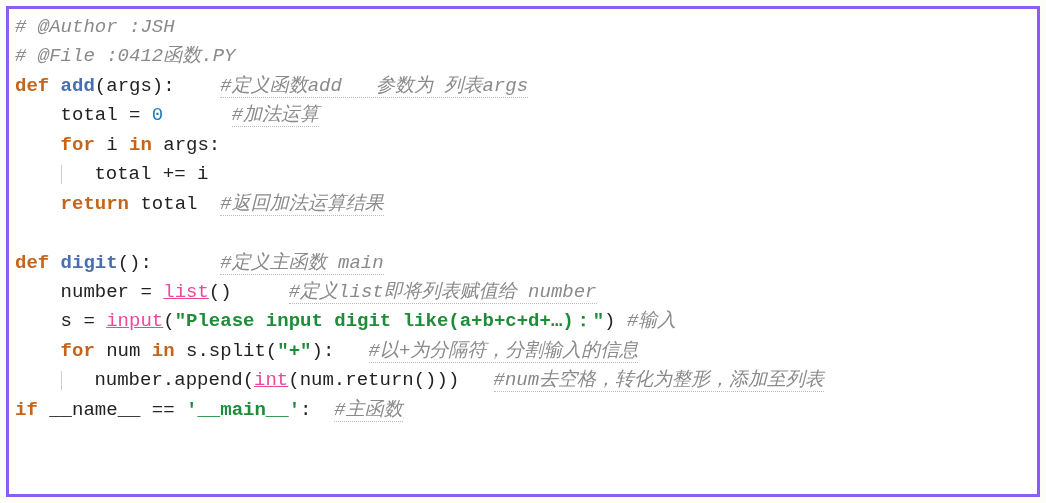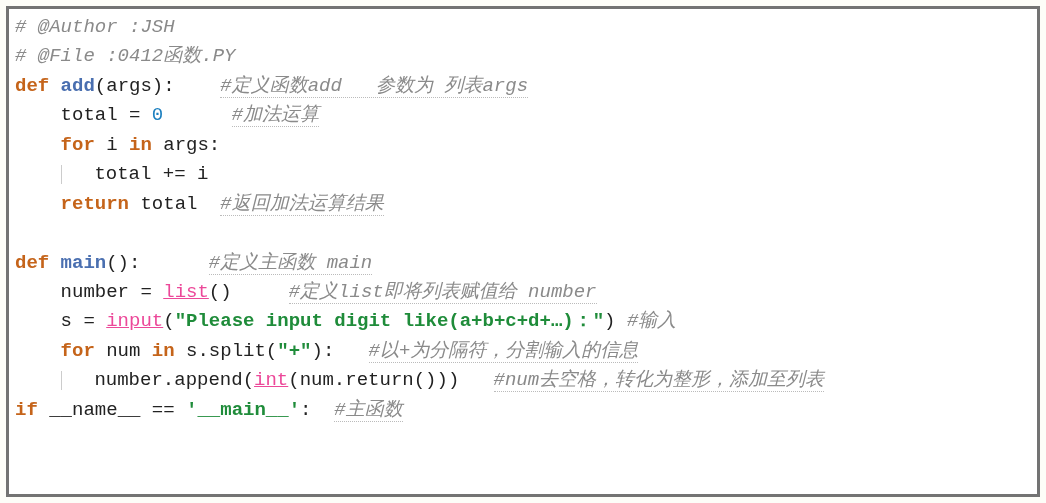--- a/index.html
+++ b/index.html
@@ -7,21 +7,21 @@
     font-family: "Consolas", "Monaco", "Courier New", monospace;
     font-size: 19px;
     line-height: 1.55;
     background: #fdfdf8;
     padding: 6px;
     width: 1046px;
     height: 503px;
     overflow: hidden;
   }
   .code-frame {
-    border: 3px solid #737373;
+    border: 3px solid #8b5cf6;
     background: #fff;
     padding: 4px 6px;
     height: 100%;
     overflow: hidden;
   }
   .line {
     white-space: pre;
     font-family: inherit;
   }
   .divider {
@@ -46,20 +46,20 @@
 <div class="code-frame">
   <div id="code-body">
       <div class="line"><span class="tok-comment"># @Author :JSH</span></div>
       <div class="line"><span class="tok-comment"># @File :0412函数.PY</span></div>
       <div class="line"><span class="tok-kw">def </span><span class="tok-def">add</span><span class="tok-plain">(args):    </span><span class="tok-comment underline">#定义函数add   参数为 列表args</span></div>
       <div class="line"><span class="tok-plain">    total = </span><span class="tok-num">0</span><span class="tok-plain">      </span><span class="tok-comment underline">#加法运算</span></div>
       <div class="line"><span class="tok-plain">    </span><span class="tok-kw">for </span><span class="tok-plain">i </span><span class="tok-kw">in </span><span class="tok-plain">args:</span></div>
       <div class="line"><span class="tok-plain">    </span><span class="divider"></span><span class="tok-plain">  total += i</span></div>
       <div class="line"><span class="tok-plain">    </span><span class="tok-kw">return </span><span class="tok-plain">total  </span><span class="tok-comment underline">#返回加法运算结果</span></div>
       <div class="line"><span class="tok-plain"> </span></div>
-      <div class="line"><span class="tok-kw">def </span><span class="tok-def">main</span><span class="tok-plain">():      </span><span class="tok-comment underline">#定义主函数 main</span></div>
+      <div class="line"><span class="tok-kw">def </span><span class="tok-def">digit</span><span class="tok-plain">():      </span><span class="tok-comment underline">#定义主函数 main</span></div>
       <div class="line"><span class="tok-plain">    number = </span><span class="tok-builtin">list</span><span class="tok-plain">()     </span><span class="tok-comment underline">#定义list即将列表赋值给 number</span></div>
       <div class="line"><span class="tok-plain">    s = </span><span class="tok-builtin">input</span><span class="tok-plain">(</span><span class="tok-str">"Please input digit like(a+b+c+d+…)："</span><span class="tok-plain">) </span><span class="tok-comment">#输入</span></div>
       <div class="line"><span class="tok-plain">    </span><span class="tok-kw">for </span><span class="tok-plain">num </span><span class="tok-kw">in </span><span class="tok-plain">s.split(</span><span class="tok-str">"+"</span><span class="tok-plain">):   </span><span class="tok-comment underline">#以+为分隔符，分割输入的信息</span></div>
       <div class="line"><span class="tok-plain">    </span><span class="divider"></span><span class="tok-plain">  number.append(</span><span class="tok-builtin">int</span><span class="tok-plain">(num.return()))   </span><span class="tok-comment underline">#num去空格，转化为整形，添加至列表</span></div>
       <div class="line"><span class="tok-kw">if </span><span class="tok-plain">__name__ == </span><span class="tok-str">'__main__'</span><span class="tok-plain">:  </span><span class="tok-comment underline">#主函数</span></div>
     </div>
 </div>
 
 </body></html>

